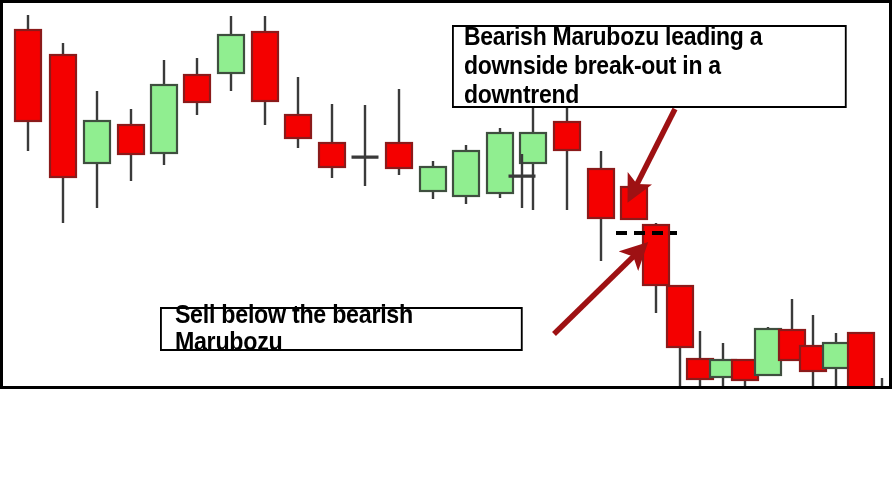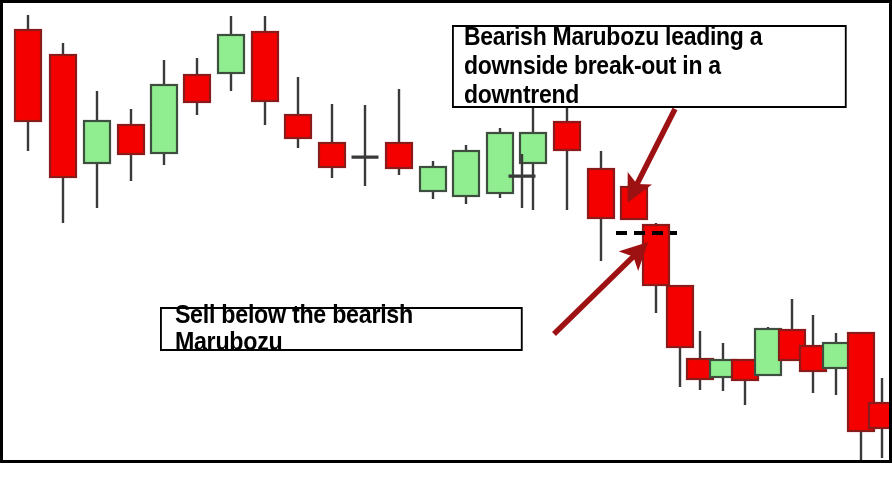--- a/index.html
+++ b/index.html
@@ -3,21 +3,21 @@
 <meta charset="utf-8">
 <style>
   html, body {
     margin: 0;
     padding: 0;
     background: #ffffff;
   }
   #screen {
     position: relative;
     width: 892px;
-    height: 463px;
+    height: 389px;
     background: #ffffff;
     border: 3px solid #000000;
     box-sizing: border-box;
     overflow: hidden;
     font-family: "Liberation Sans", sans-serif;
   }
   #chart-svg {
     position: absolute;
     left: 0;
     top: 0;

